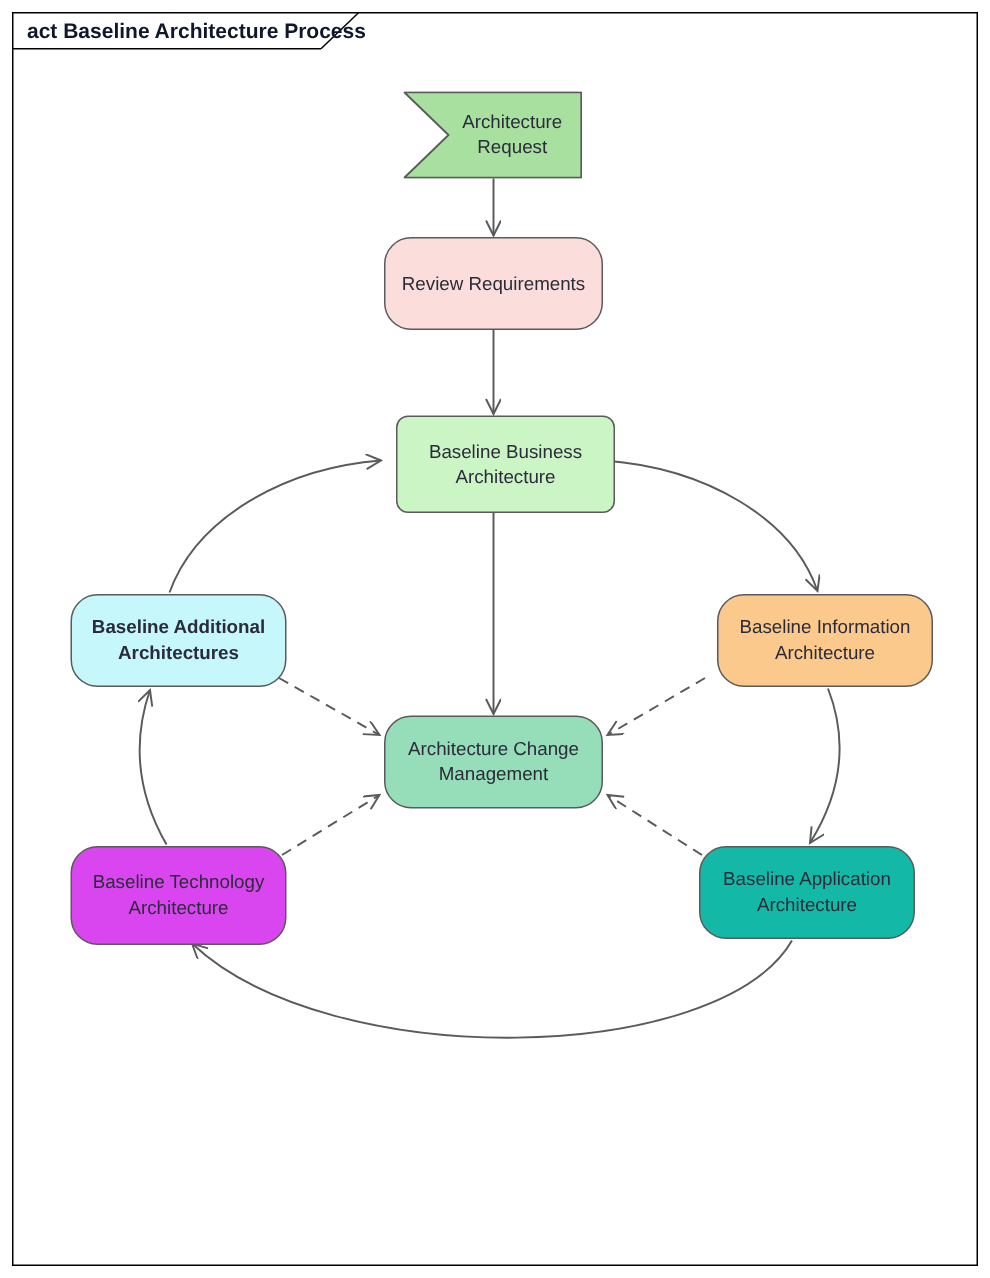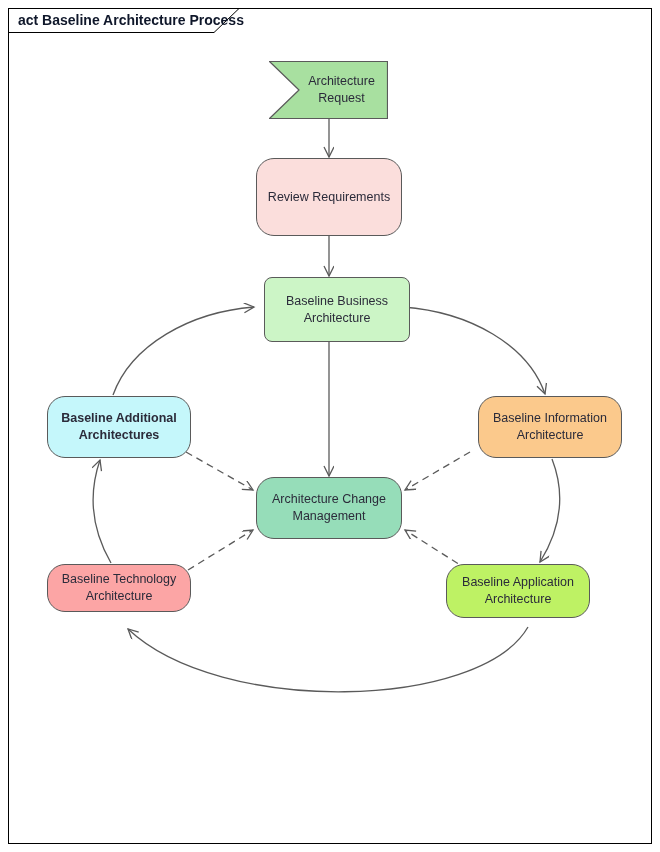--- a/index.html
+++ b/index.html
@@ -200,21 +200,21 @@
   </svg>
 
   <div class="signal-wrap" style="left:269px; top:61px; width:119px; height:58px;">
     <svg width="119" height="58" viewBox="0 0 119 58">
       <path d="M 0.5 0.5 L 118.5 0.5 L 118.5 57.5 L 0.5 57.5 L 30 29 Z" fill="#a8e0a0" stroke="#5a5a5a" stroke-width="1.2" stroke-linejoin="round"></path>
     </svg>
     <div class="signal-label"><span class="label">Architecture
 Request</span></div>
   </div>
 
-  <div class="node activity" style="left:256px; top:158px; width:146px; height:78px; background:#fbdedc;">
+  <div class="node activity" style="left:256px; top:158px; width:146px; height:62px; background:#fbdedc;">
     <span class="label">Review Requirements</span>
   </div>
 
   <div class="node activity" style="left:264px; top:277px; width:146px; height:65px; background:#ccf5c6;border-radius:8px;">
     <span class="label">Baseline Business
 Architecture</span>
   </div>
 
   <div class="node activity" style="left:47px; top:396px; width:144px; height:62px; background:#c5f7fb;font-weight:bold;">
     <span class="label">Baseline Additional
@@ -224,23 +224,23 @@
   <div class="node activity" style="left:466px; top:396px; width:144px; height:62px; background:#fbc98c;margin-left:12px;">
     <span class="label">Baseline Information
 Architecture</span>
   </div>
 
   <div class="node activity" style="left:256px; top:477px; width:146px; height:62px; background:#96ddb9;align-items:center;">
     <span class="label">Architecture Change
 Management</span>
   </div>
 
-  <div class="node activity" style="left:47px; top:564px; width:144px; height:48px; background:#fca5a5;">
+  <div class="node activity" style="left:47px; top:564px; width:144px; height:66px; background:#d946ef;">
     <span class="label">Baseline Technology
 Architecture</span>
   </div>
 
-  <div class="node activity" style="left:446px; top:564px; width:144px; height:54px; background:#bef264;">
+  <div class="node activity" style="left:466px; top:564px; width:144px; height:62px; background:#14b8a6;">
     <span class="label">Baseline Application
 Architecture</span>
   </div>
 
 </div>
 
 </body></html>

